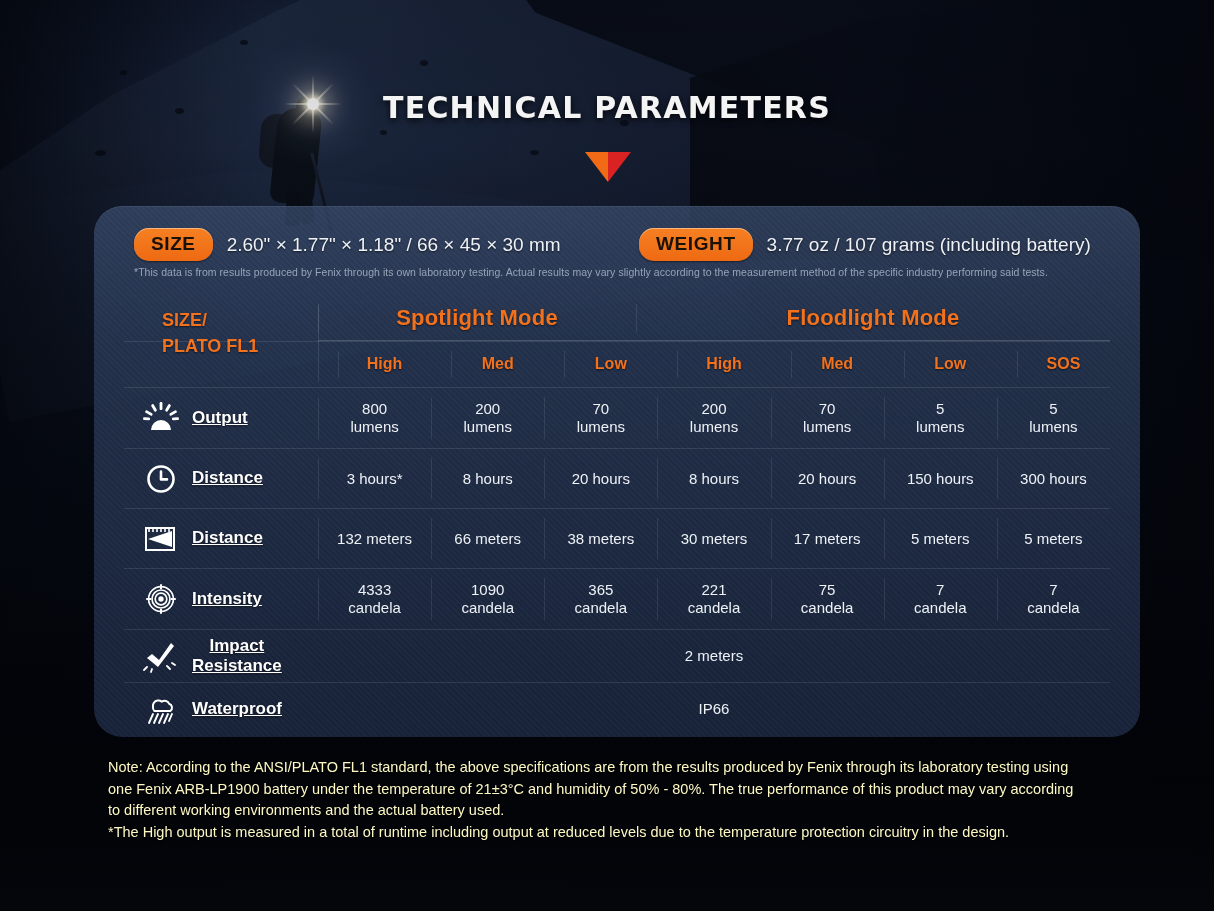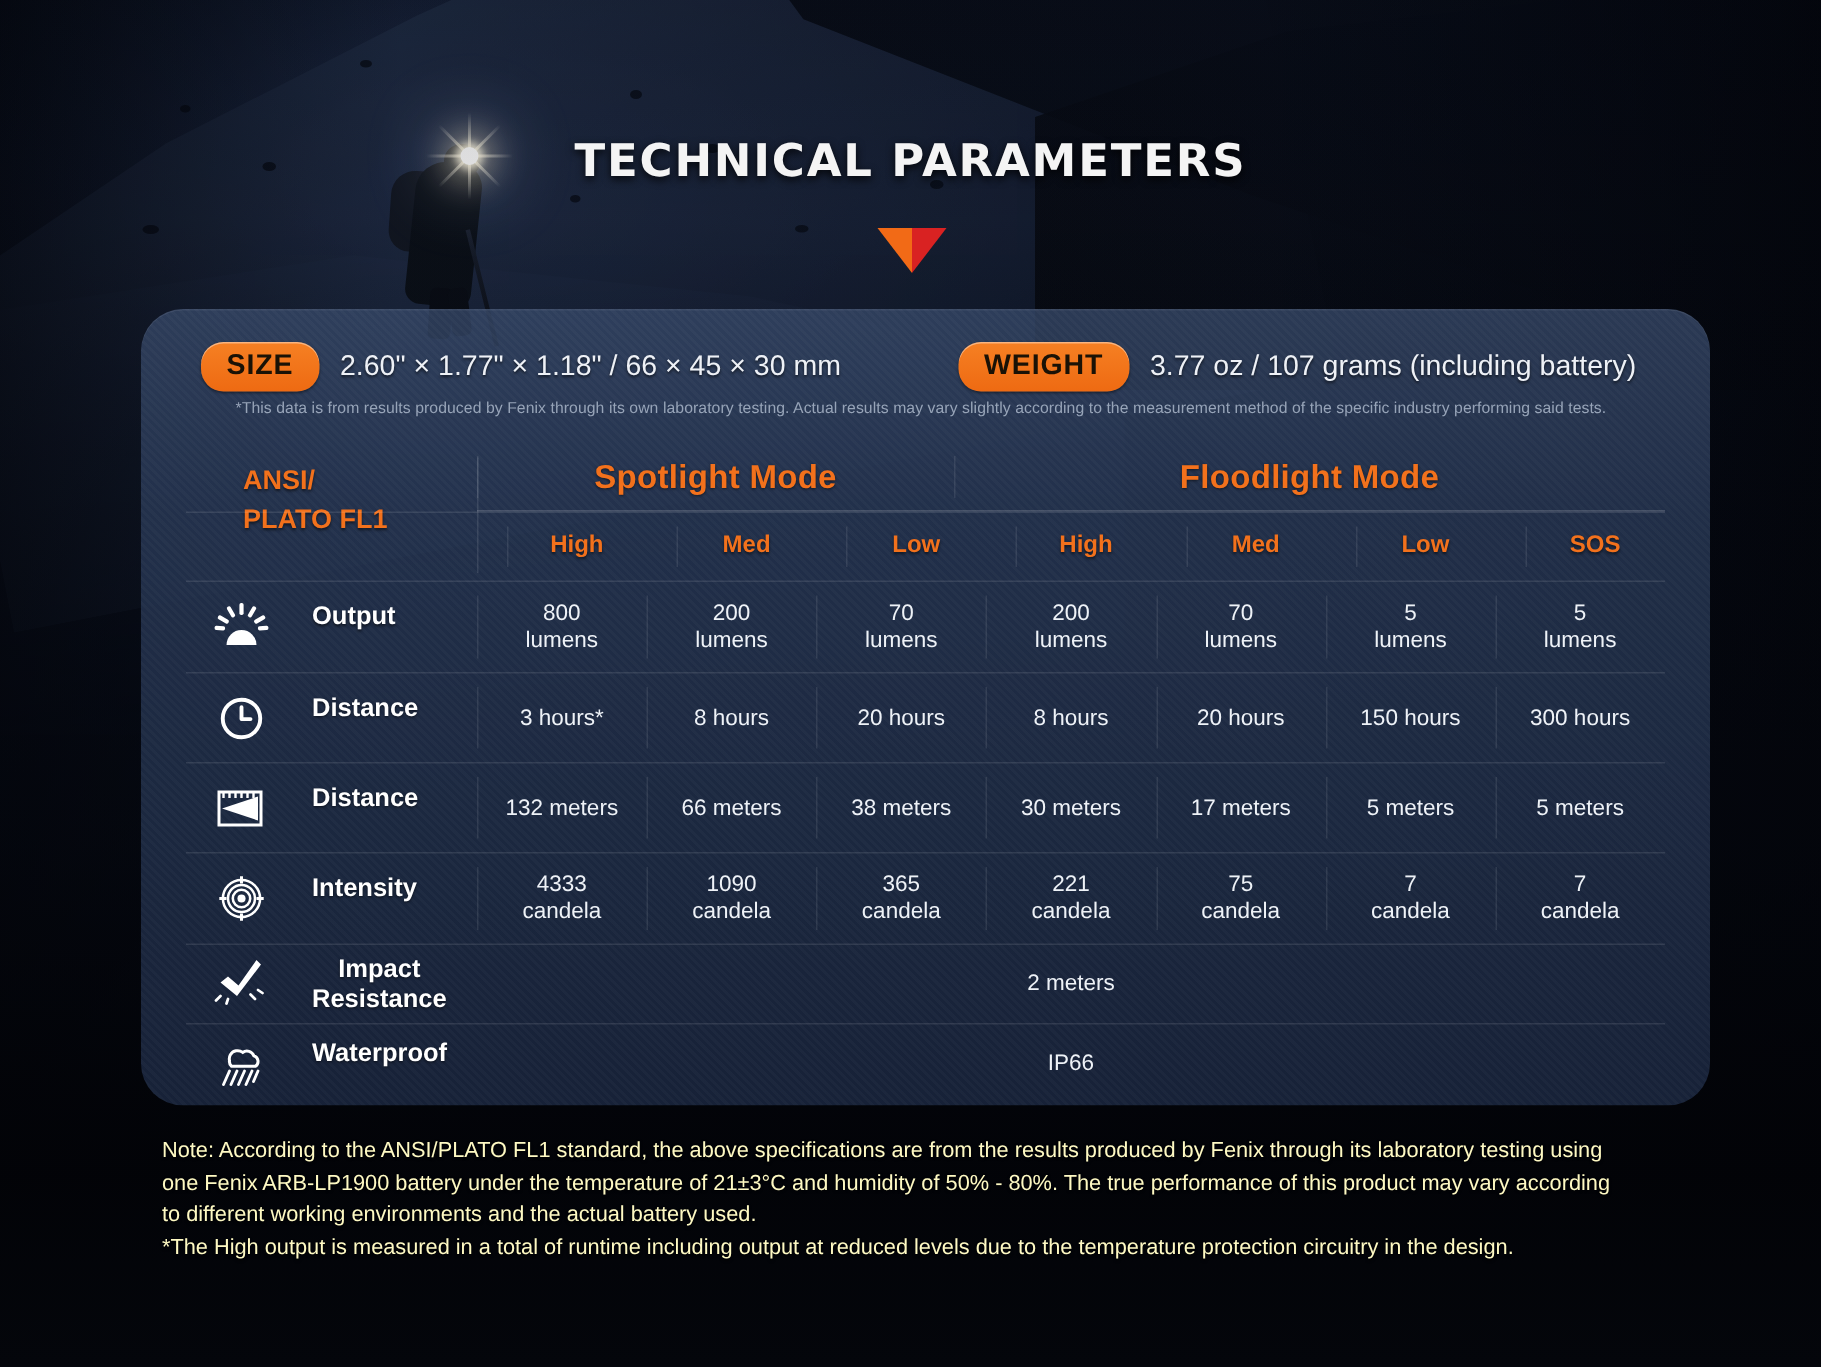--- a/index.html
+++ b/index.html
@@ -115,21 +115,21 @@
     color:#1a1206;font-weight:bold;font-size:19px;letter-spacing:.6px;
     padding:5px 17px 6px;border-radius:15px;
     box-shadow:inset 0 1px 0 rgba(255,255,255,.42), 0 1px 2px rgba(0,0,0,.45);
   }
   .specline{position:absolute;top:22px;left:0;width:100%;height:40px;}
   .size-group{position:absolute;left:40px;top:0;display:flex;align-items:center;gap:14px;}
   .weight-group{position:absolute;left:545px;top:0;display:flex;align-items:center;gap:14px;}
   .specval{color:#eef1f6;font-size:19px;white-space:nowrap;text-shadow:0 1px 2px rgba(0,0,0,.6);}
   .disclaimer{
     position:absolute;left:40px;top:60px;width:966px;
-    font-size:10.5px;color:#97a4b8;letter-spacing:.05px;white-space:nowrap;margin-left:23px;
+    font-size:10.5px;color:#97a4b8;letter-spacing:.05px;white-space:nowrap;
   }
 
   
   .tbl{position:absolute;left:30px;top:89px;width:986px;}
   .row{position:relative;display:flex;align-items:stretch;border-bottom:1px solid rgba(255,255,255,.10);}
   .row.last{border-bottom:none;}
   .c{position:relative;display:flex;align-items:center;justify-content:center;text-align:center;
      color:#eef2f7;font-size:15px;line-height:1.18;box-sizing:border-box;}
   .c + .c::before{content:"";position:absolute;left:0;top:9px;bottom:9px;width:1px;background:rgba(255,255,255,.09);}
   .col0{width:194px;flex:0 0 194px;justify-content:flex-start;padding-left:8px;}
@@ -149,22 +149,22 @@
     position:absolute;left:38px;top:12px;color:#f2711c;font-size:18px;font-weight:bold;
     line-height:1.45;text-shadow:0 1px 2px rgba(0,0,0,.55);
   }
   .head-wrap{position:relative;}
   .head-wrap .vsep{position:absolute;left:194px;top:10px;bottom:6px;width:1px;background:rgba(255,255,255,.10);}
 
   .r-tall{height:60px;}
   .r-short{height:59px;}
   .r-impact{height:52px;}
   .label{
-    display:flex;gap:28px;color:#ffffff;font-size:17px;font-weight:bold;
-    text-shadow:0 1px 2px rgba(0,0,0,.6);padding-left:10px;
+    display:flex;align-items:center;gap:12px;color:#ffffff;font-size:17px;font-weight:bold;
+    text-shadow:0 1px 2px rgba(0,0,0,.6);padding-left:10px;text-decoration:underline;
   }
   .ic{width:38px;height:34px;flex:0 0 38px;display:block;}
   .lbl2{line-height:1.15;}
   .merged{flex:1 1 0;display:flex;align-items:center;justify-content:center;font-size:15px;color:#eef2f7;}
   .merged::before{display:none;}
   .cell-two{display:block;}
   .cell-two .n{display:block;}
   .cell-two .u{display:block;}
 
   
@@ -236,21 +236,21 @@
         <span class="specval">3.77 oz / 107 grams (including battery)</span>
       </div>
     </div>
 
     <div class="disclaimer">*This data is from results produced by Fenix through its own laboratory testing. Actual results may vary slightly according to the measurement method of the specific industry performing said tests.</div>
 
     <div class="tbl">
 
       <div class="head-wrap">
         <div class="ansi">
-          <span>ANSI/</span><br>
+          <span>SIZE/</span><br>
           <span>PLATO FL1</span>
         </div>
         <div class="vsep"></div>
 
         <div class="row head-top">
           <div class="c col0"></div>
           <div class="c grp-spot">
             <span class="grp">Spotlight Mode</span>
             <span class="grp-under"></span>
           </div>

